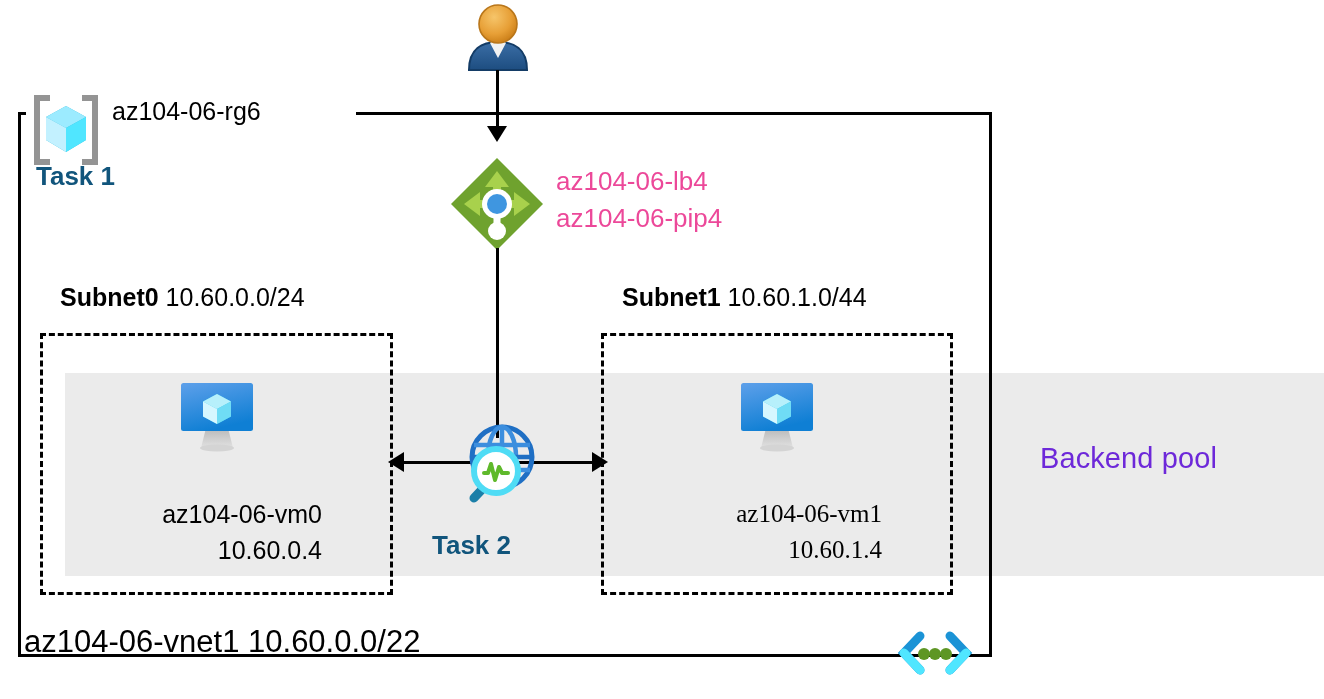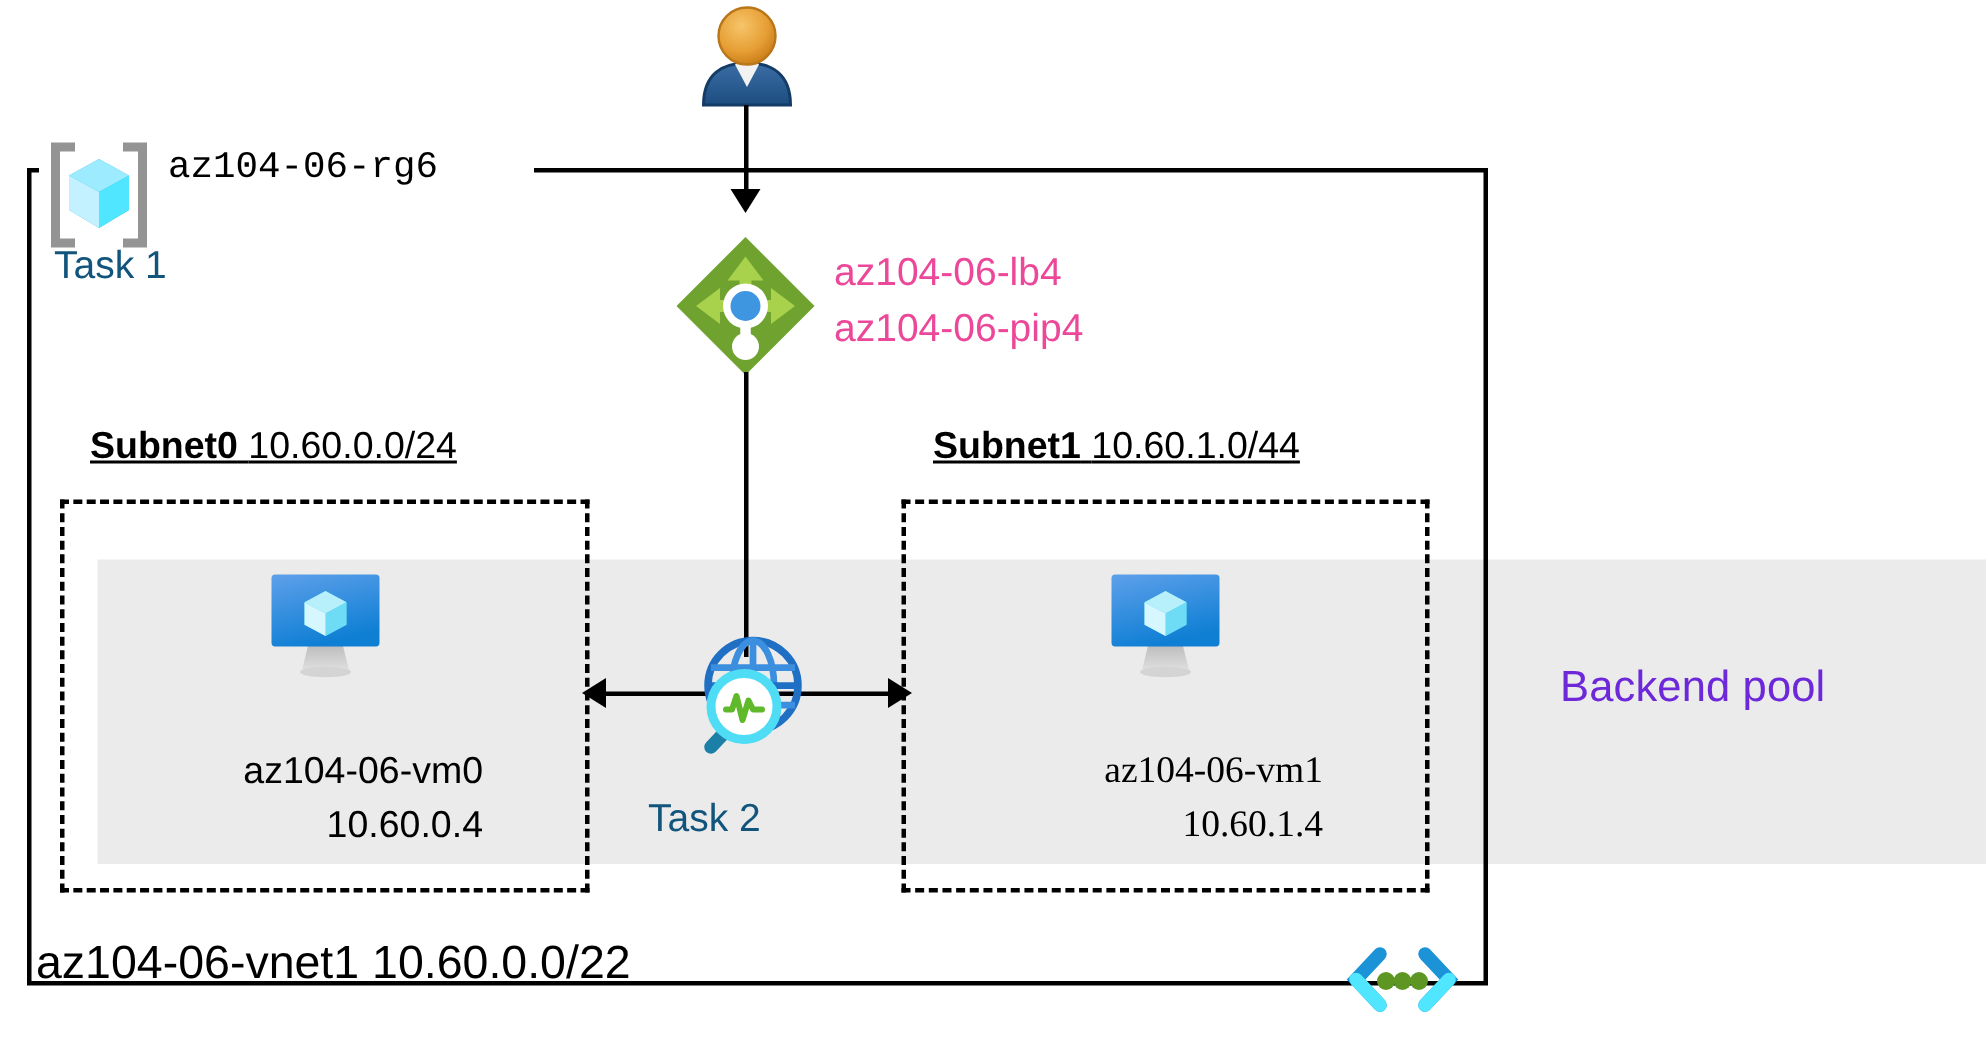--- a/index.html
+++ b/index.html
@@ -62,39 +62,37 @@
     box-sizing: border-box;
     background: transparent;
   }
   .subnet0-box { left: 40px;  top: 333px; width: 353px; height: 262px; }
   .subnet1-box { left: 601px; top: 333px; width: 352px; height: 262px; }
 
   .subnet-caption {
     font-size: 25px;
     color: #000000;
     white-space: nowrap;
-    text-decoration: underline;
   }
   .subnet-caption b { font-weight: bold; }
   .subnet-caption span.cidr { font-weight: normal; }
   .subnet0-caption { left: 60px;  top: 283px; }
   .subnet1-caption { left: 622px; top: 283px; }
 
   
   .rg-name {
     left: 112px;
     top: 97px;
     font-size: 25px;
     color: #000000;
     white-space: nowrap;
-    font-family: Liberation Mono, monospace;
   }
   .task-label {
     font-size: 26px;
-    font-weight: normal;
+    font-weight: bold;
     color: #11557c;
     white-space: nowrap;
   }
   .task1-label { left: 36px;  top: 161px; }
   .task2-label { left: 432px; top: 530px; }
 
   .lb-names {
     left: 556px;
     top: 163px;
     font-size: 26px;

